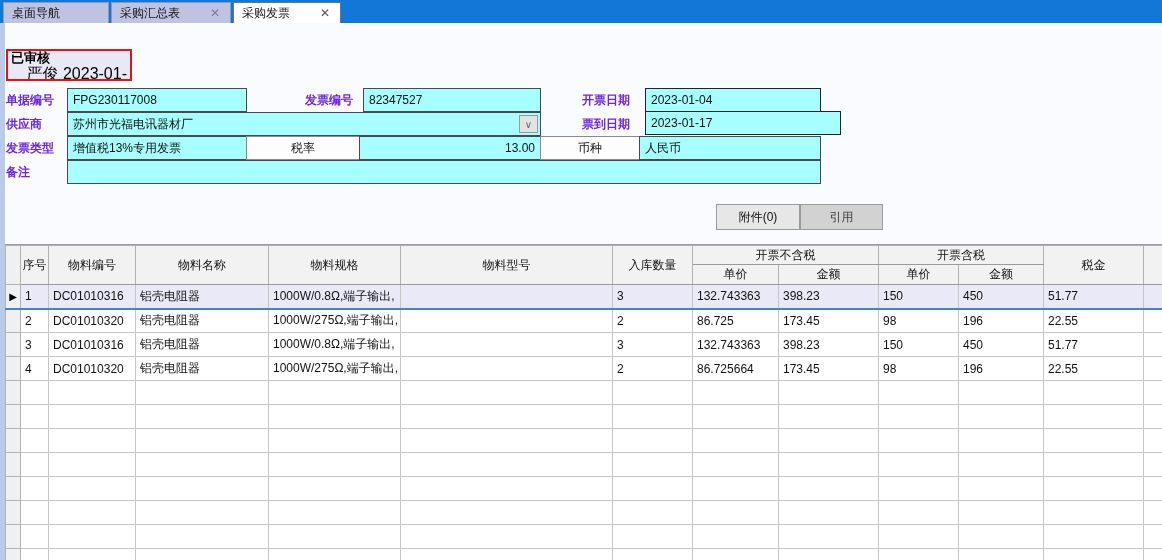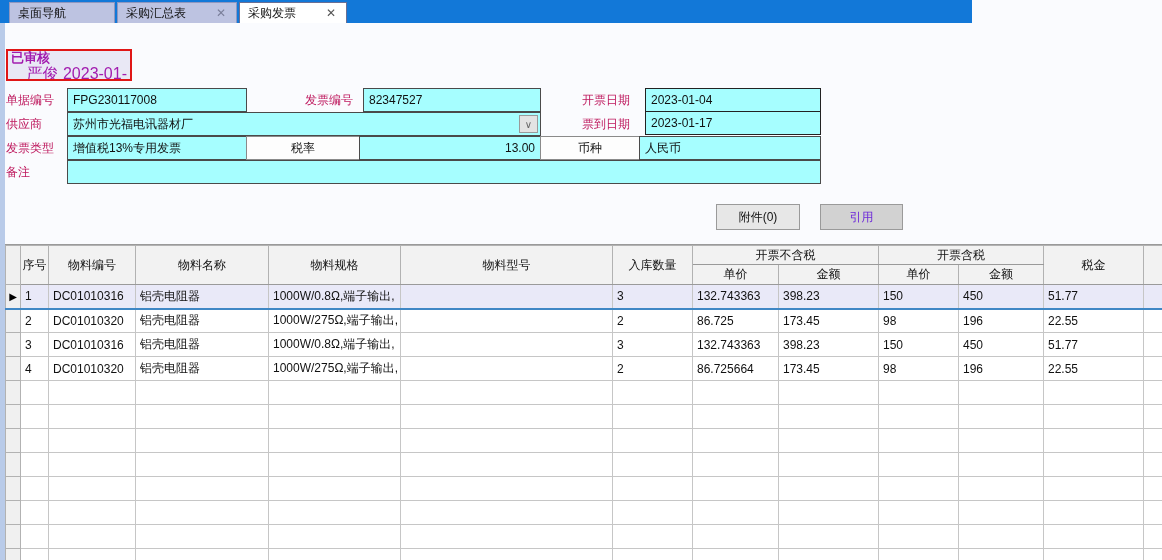--- a/index.html
+++ b/index.html
@@ -3,54 +3,54 @@
 <meta charset="utf-8">
 <style>
   * { margin:0; padding:0; box-sizing:border-box; }
   html,body { width:1162px; height:560px; }
   body {
     position:relative; overflow:hidden;
     font-family:"Liberation Sans","DejaVu Sans",sans-serif;
     font-size:12px; color:#111; background:#fafbfe;
   }
   
-  .tabbar { position:absolute; left:0; top:0; width:972px; height:23px;
-    background:#1278d8; display:flex; align-items:flex-end; padding-left:9px; }
+  .tabbar { position:absolute; left:0; top:0; width:1162px; height:23px;
+    background:#1278d8; display:flex; align-items:flex-end; padding-left:3px; }
   .tab { height:21px; display:flex; align-items:center; padding:0 8px;
     background:#bdc3e1; border:1px solid #8f97c0; border-bottom:none;
     margin-right:2px; cursor:default; white-space:nowrap; }
   .tab .tlabel { padding-right:28px; }
   .tab.active { background:#ffffff; border-color:#6a6f94;align-items:center; }
   .tab .closex { color:#7a7f9a; font-size:12px; width:14px; text-align:center; }
   .tab.active .closex { color:#555; }
   .tab.no-close .tlabel { padding-right:40px; }
   
   .leftstrip { position:absolute; left:0; top:23px; width:5px; height:537px;
     background:#b9cbe9; }
   
   .stamp { position:absolute; left:6px; top:49px; width:126px; height:32px;
     border:2px solid #e01616; background:#e9e8f5; padding:0 3px; line-height:1.1;
-    color:#a21caf; overflow:hidden; }
+    color:#000000; overflow:hidden; }
   .stamp .s1 { font-weight:bold; font-size:13px; }
   .stamp .s2 { font-size:16px;text-align:right; }
   
-  .flabel { position:absolute; height:24px; line-height:24px; color:#be185d; }
+  .flabel { position:absolute; height:24px; line-height:24px; color:#6d28d9;font-weight:bold; }
   .ffield { position:absolute; height:24px; line-height:22px;
     background:#a6feff; border:1px solid #4a4a4a; padding:0 5px; overflow:hidden;
     white-space:nowrap; }
   .fboxlabel { position:absolute; height:24px; line-height:22px; background:#fdfdfd;
     border:1px solid #8a8a8a; text-align:center; }
   .num { text-align:right; }
   .combo-arrow { position:absolute; right:2px; top:2px; width:19px; height:18px;
     background:#e3e3e3; border:1px solid #9a9a9a; color:#666;
     font-size:10px; line-height:17px; text-align:center; cursor:pointer; }
   
   .btn { position:absolute; height:26px; border:1px solid #9a9a9a;
     background:#e7e7e7; text-align:center; line-height:24px; cursor:pointer; }
-  .btn.disabled { background:#d2d2d2; color:#6d28d9; cursor:default;margin-left:20px; }
+  .btn.disabled { background:#d2d2d2; color:#404040; cursor:default; }
   
   .gridwrap { position:absolute; left:5px; top:244px; width:1157px; height:316px;
     background:#fef9c3; border-top:1px solid #9a9a9a; overflow:hidden; }
   table { border-collapse:collapse; table-layout:fixed; width:1157px; }
   th, td { border:1px solid #c6c6c6; overflow:hidden; white-space:nowrap;
     font-weight:normal; }
   thead th { background:#f2f2f2; text-align:center; border-color:#b2b2b2;
     border-bottom-color:#9a9a9a; }
   tr.h1 th { height:19px; }
   tr.h2 th { height:20px; }
@@ -92,21 +92,21 @@
   <div class="ffield" style="left:363px;top:88px;width:178px;">82347527</div>
   <div class="flabel" style="left:582px;top:88px;">开票日期</div>
   <div class="ffield" style="left:645px;top:88px;width:176px;border-color:#222;">2023-01-04</div>
 
   <div class="flabel" style="left:6px;top:112px;">供应商</div>
   <div class="ffield" style="left:67px;top:112px;width:474px;">
     <span>苏州市光福电讯器材厂</span>
     <span class="combo-arrow">∨</span>
   </div>
   <div class="flabel" style="left:582px;top:112px;">票到日期</div>
-  <div class="ffield" style="left:645px;top:111px;width:176px;border-color:#222;">2023-01-17</div>
+  <div class="ffield" style="left:645px;top:111px;width:196px;border-color:#222;">2023-01-17</div>
 
   <div class="flabel" style="left:6px;top:136px;">发票类型</div>
   <div class="ffield" style="left:67px;top:136px;width:180px;">增值税13%专用发票</div>
   <div class="fboxlabel" style="left:246px;top:136px;width:114px;">税率</div>
   <div class="ffield num" style="left:359px;top:136px;width:182px;">13.00</div>
   <div class="fboxlabel" style="left:540px;top:136px;width:100px;">币种</div>
   <div class="ffield" style="left:639px;top:136px;width:182px;">人民币</div>
 
   <div class="flabel" style="left:6px;top:160px;">备注</div>
   <div class="ffield" style="left:67px;top:160px;width:754px;"></div>

